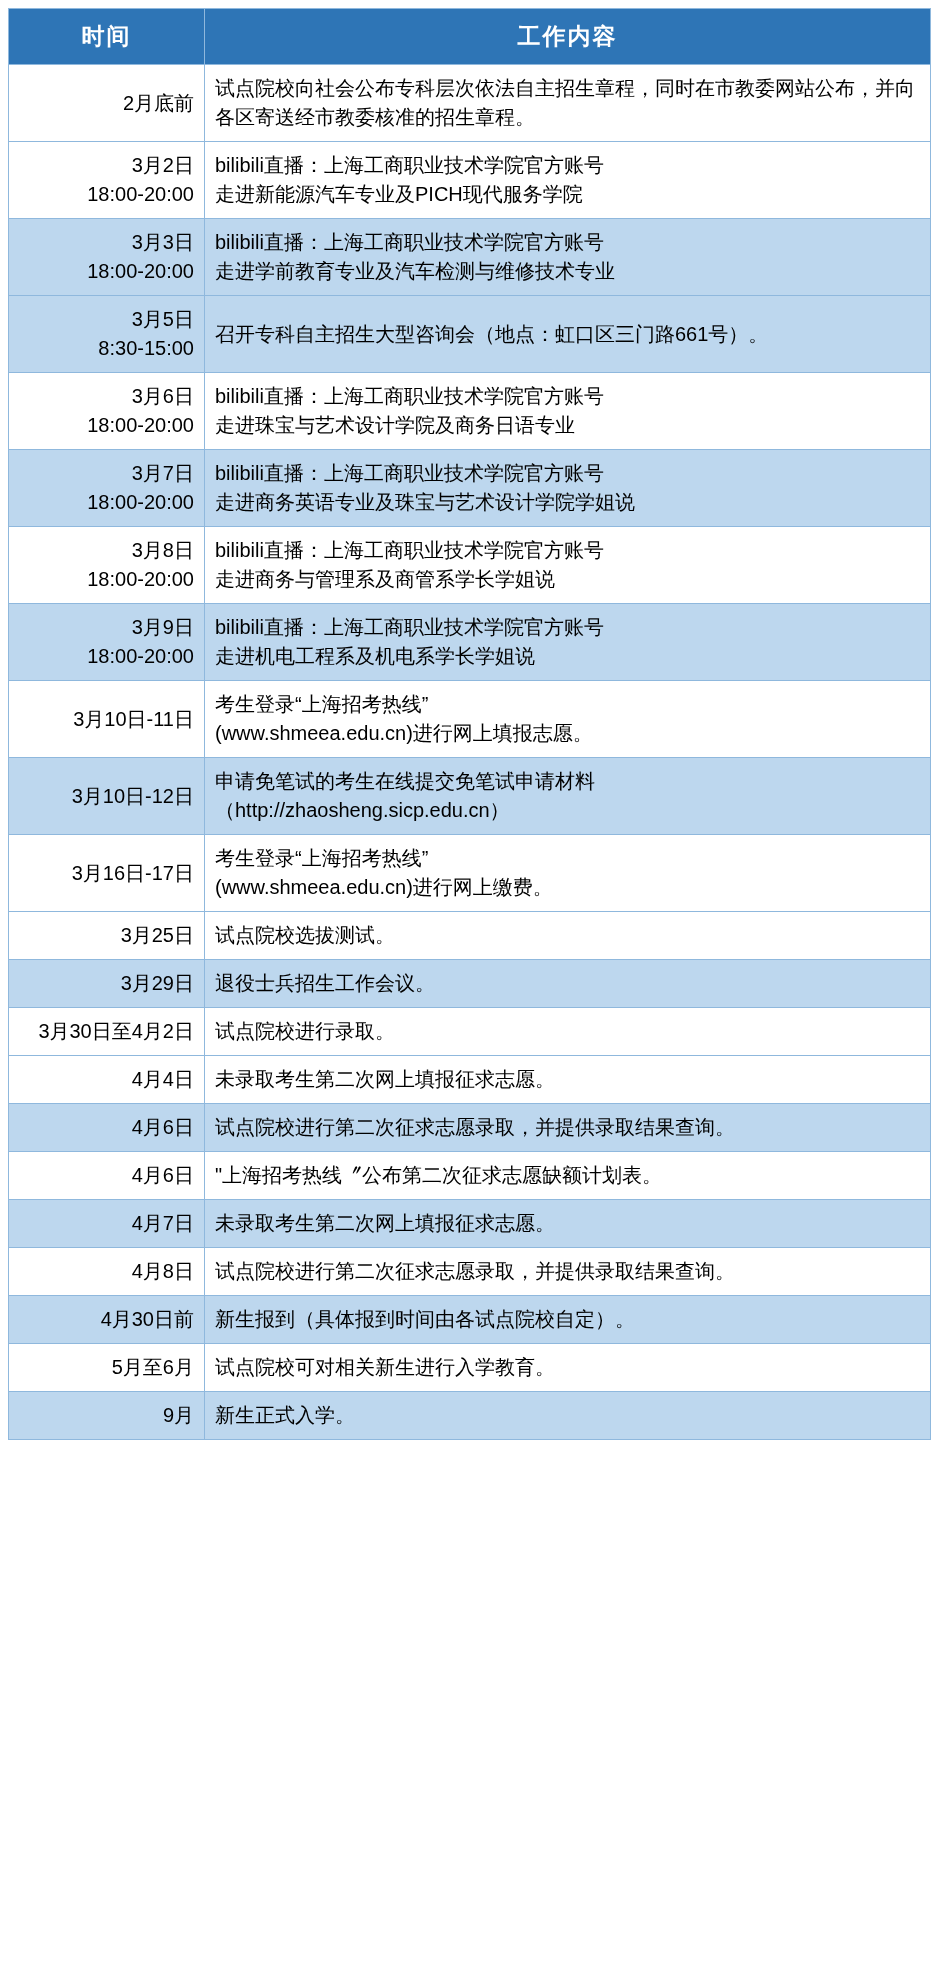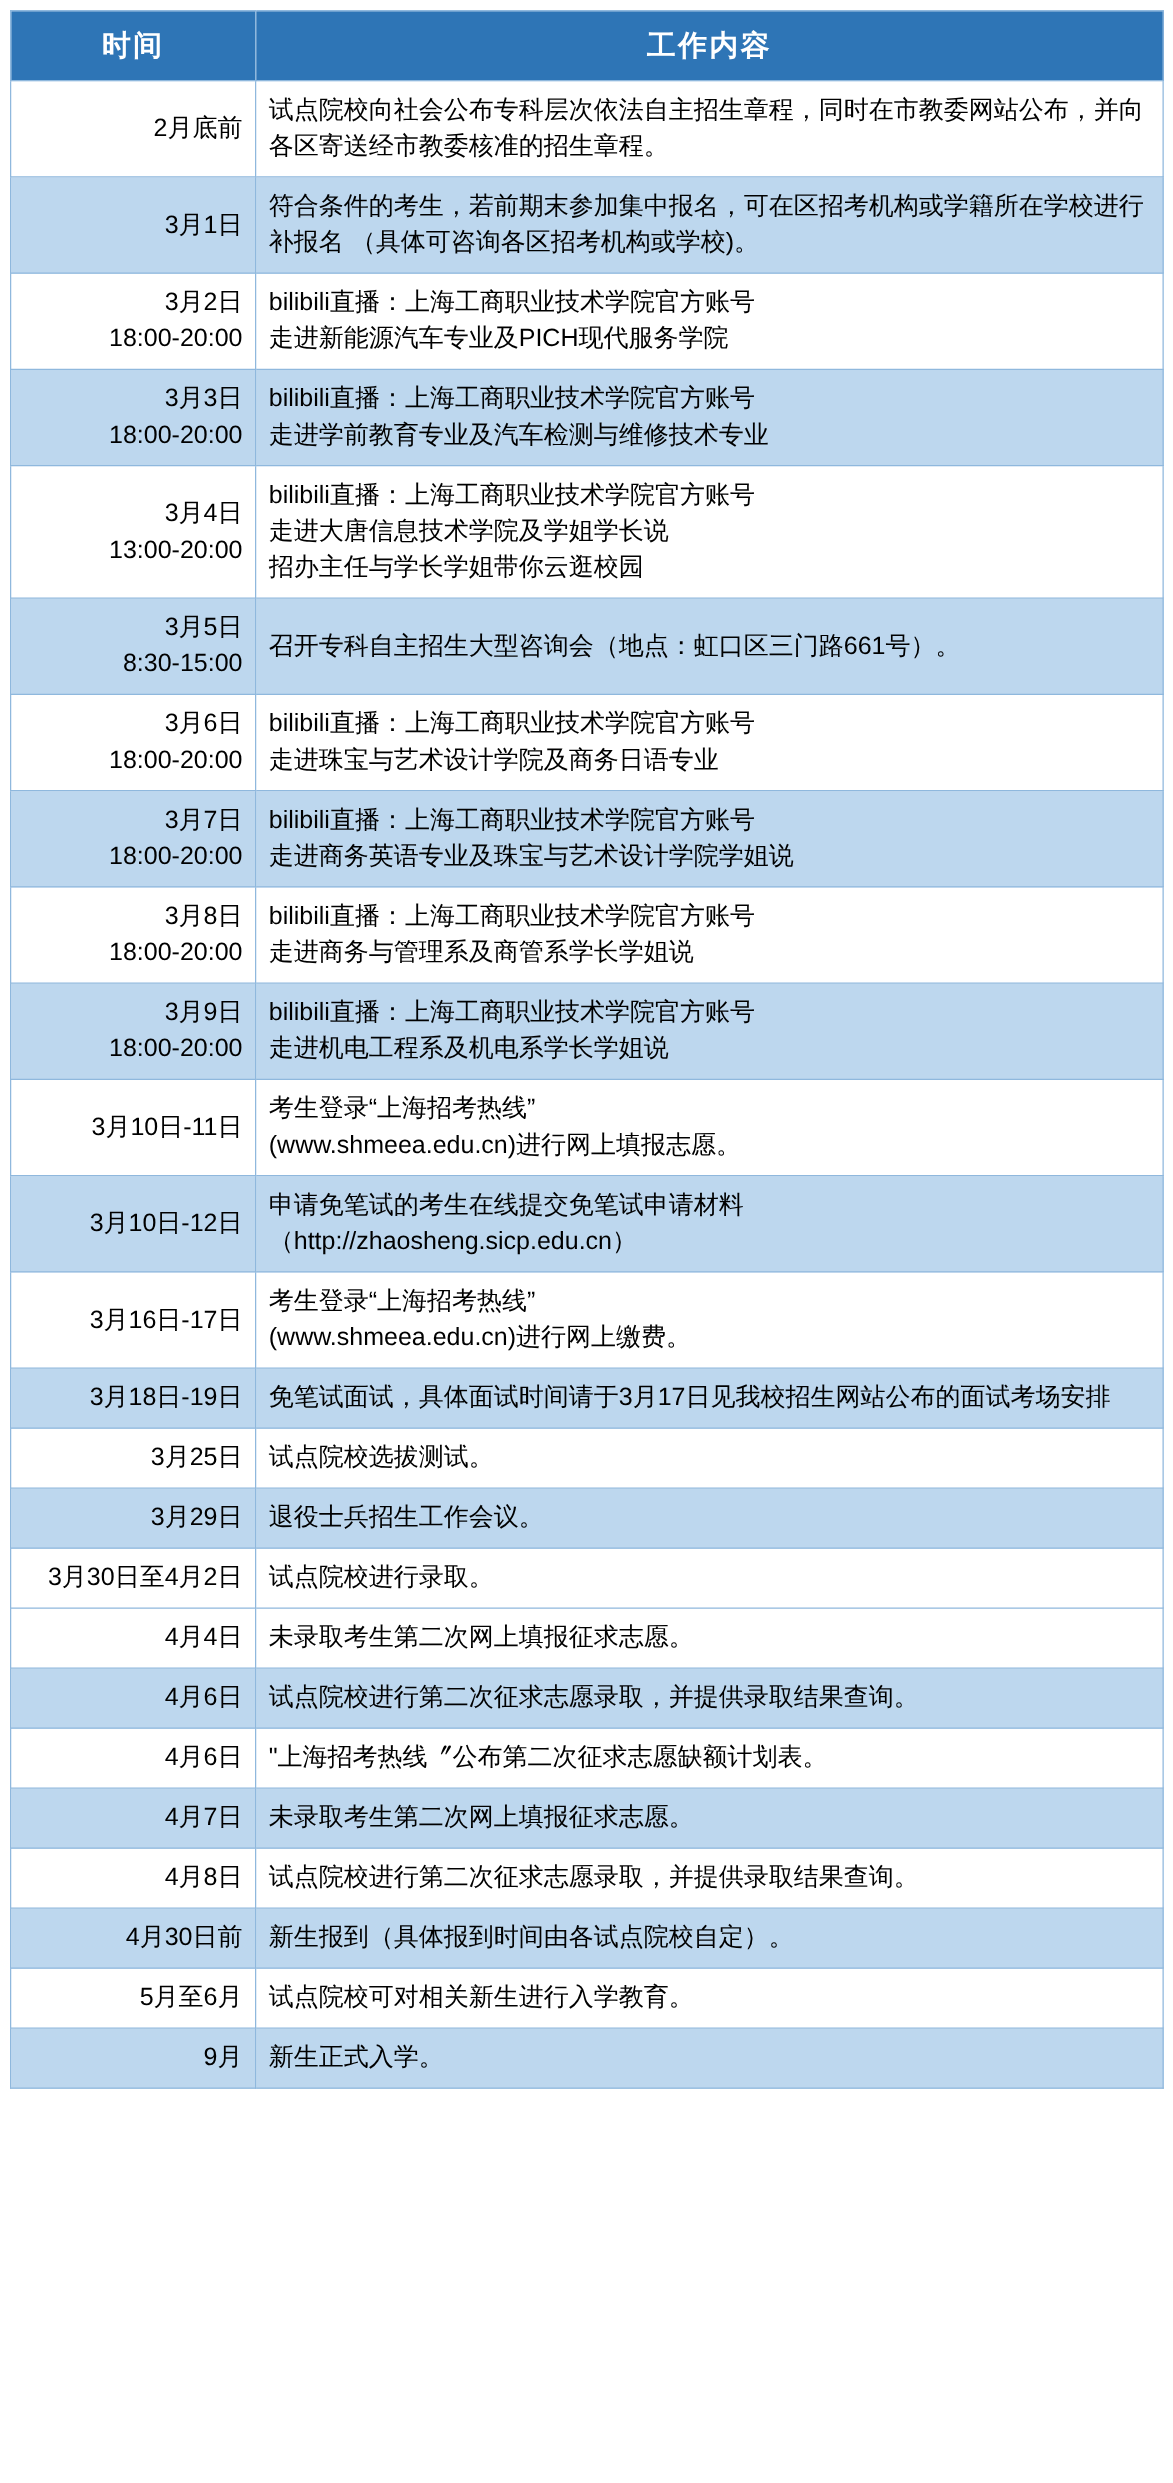--- a/index.html
+++ b/index.html
@@ -68,42 +68,31 @@
       <tr>
         <th>时间</th>
         <th>工作内容</th>
       </tr>
     </thead>
     <tbody id="table-body">
         <tr class="row-light">
           <td class="time">2月底前</td>
           <td class="content">试点院校向社会公布专科层次依法自主招生章程，同时在市教委网站公布，并向各区寄送经市教委核准的招生章程。</td>
         </tr>
-        <tr class="row-dark">
-          <td class="time">3月1日</td>
-          <td class="content">符合条件的考生，若前期末参加集中报名，可在区招考机构或学籍所在学校进行补报名 （具体可咨询各区招考机构或学校)。</td>
-        </tr>
         <tr class="row-light">
           <td class="time">3月2日
 18:00-20:00</td>
           <td class="content">bilibili直播：上海工商职业技术学院官方账号
 走进新能源汽车专业及PICH现代服务学院</td>
         </tr>
         <tr class="row-dark">
           <td class="time">3月3日
 18:00-20:00</td>
           <td class="content">bilibili直播：上海工商职业技术学院官方账号
 走进学前教育专业及汽车检测与维修技术专业</td>
-        </tr>
-        <tr class="row-light">
-          <td class="time">3月4日
-13:00-20:00</td>
-          <td class="content">bilibili直播：上海工商职业技术学院官方账号
-走进大唐信息技术学院及学姐学长说
-招办主任与学长学姐带你云逛校园</td>
         </tr>
         <tr class="row-dark">
           <td class="time">3月5日
 8:30-15:00</td>
           <td class="content">召开专科自主招生大型咨询会（地点：虹口区三门路661号）。</td>
         </tr>
         <tr class="row-light">
           <td class="time">3月6日
 18:00-20:00</td>
           <td class="content">bilibili直播：上海工商职业技术学院官方账号
@@ -134,24 +123,20 @@
         </tr>
         <tr class="row-dark">
           <td class="time">3月10日-12日</td>
           <td class="content">申请免笔试的考生在线提交免笔试申请材料
 （http://zhaosheng.sicp.edu.cn）</td>
         </tr>
         <tr class="row-light">
           <td class="time">3月16日-17日</td>
           <td class="content">考生登录“上海招考热线”
 (www.shmeea.edu.cn)进行网上缴费。</td>
-        </tr>
-        <tr class="row-dark">
-          <td class="time">3月18日-19日</td>
-          <td class="content">免笔试面试，具体面试时间请于3月17日见我校招生网站公布的面试考场安排</td>
         </tr>
         <tr class="row-light">
           <td class="time">3月25日</td>
           <td class="content">试点院校选拔测试。</td>
         </tr>
         <tr class="row-dark">
           <td class="time">3月29日</td>
           <td class="content">退役士兵招生工作会议。</td>
         </tr>
         <tr class="row-light">

